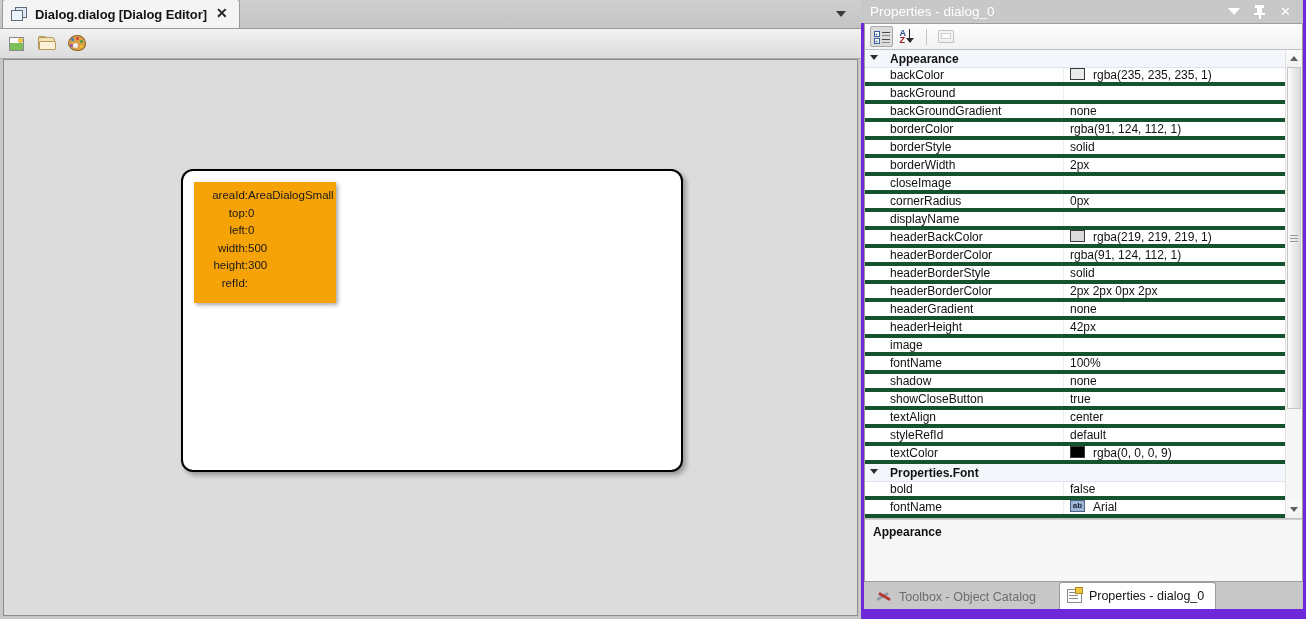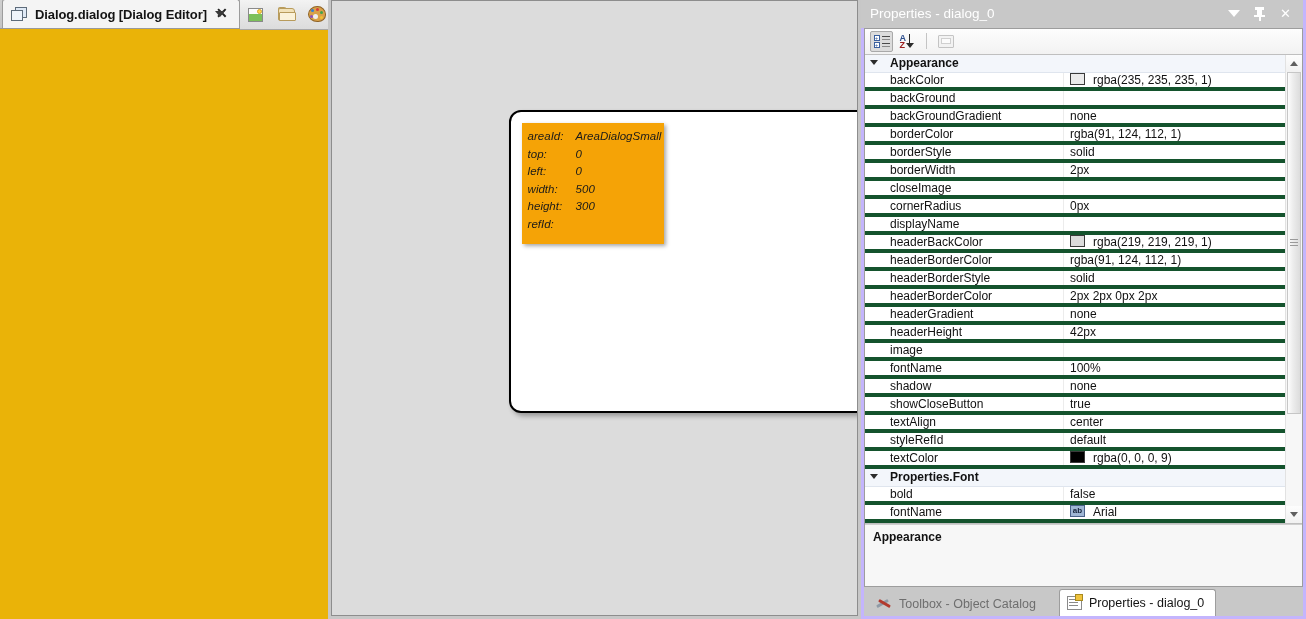--- a/index.html
+++ b/index.html
@@ -16,22 +16,24 @@
     width: 1306px; height: 619px;
     background: #c8c8c8;
     display: flex;
   }
 
   
   .editor-pane {
     position: relative;
     width: 861px;
     height: 619px;
-    background: #eab308;
-    display: flex;
+    background: #f0abfc;
+    display: flex;
+    flex-direction: column;
+    text-align: right;
   }
   .tabstrip {
     position: relative;
     height: 29px;
     background: linear-gradient(to bottom, #cfcfcf 0%, #c4c4c4 100%);
     display: flex;
     align-items: flex-end;
     border-bottom: 1px solid #9a9a9a;
   }
   .doc-tab {
@@ -134,21 +136,20 @@
   .ic-palette i {
     position: absolute; width: 3.4px; height: 3.4px; border-radius: 50%;
     display: block;
   }
 
   .canvas-wrap {
     flex: 1;
     padding: 0 3px 3px 3px;
     background: #c7c7c7;
     display: block;
-    font-style: italic;
   }
   .canvas {
     position: relative;
     width: 100%; height: 100%;
     background: #dcdcdc;
     border: 1px solid #8d8d8d;
     overflow: hidden;
   }
   .dlg-shape {
     position: absolute;
@@ -171,24 +172,24 @@
     line-height: 17.6px;
   }
   .area-row { display: flex; white-space: nowrap; }
   .area-key { width: 48px; flex: none; }
   .area-val { }
 
   
   .props-pane {
     width: 445px;
     height: 619px;
-    background: #c4b5fd;
+    background: #6d28d9;
     display: flex;
     flex-direction: column;
-    padding: 0 3px 3px 0;
+    padding: 0 3px 10px 0;
   }
   .props-title {
     height: 28px;
     display: flex;
     align-items: center;
     padding: 0 6px 0 9px;
     color: #ffffff;
     font-size: 13.5px;
     background: #c8c8c8;
   }

